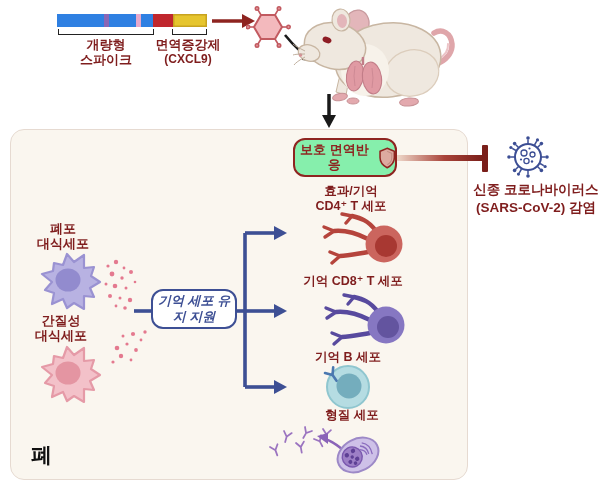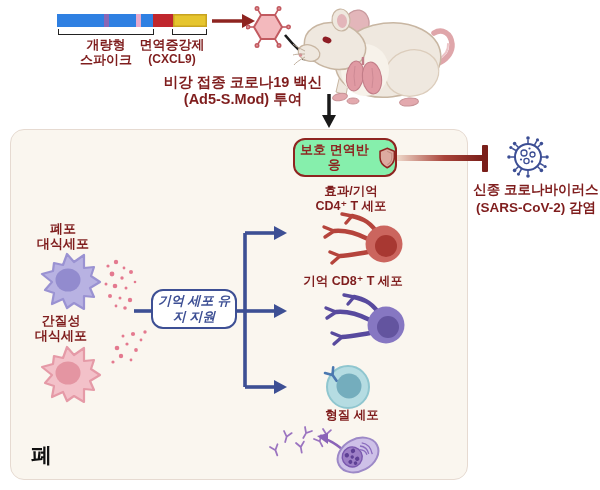--- a/index.html
+++ b/index.html
@@ -55,21 +55,21 @@
     <div class="seg-red"></div>
     <div class="seg-yellow"></div>
   </div>
   <div class="abs bracket" style="left:58px;top:29px;width:94px;"></div>
   <div class="abs bracket" style="left:172px;top:29px;width:33px;"></div>
 
   <div class="abs lbl" style="left:56px;top:37px;width:100px;font-size:13px;">
     <span class="ln">개량형</span>
     <span class="ln">스파이크</span>
   </div>
-  <div class="abs lbl" style="left:128px;top:37px;width:88px;font-size:13px;">
+  <div class="abs lbl" style="left:144px;top:37px;width:88px;font-size:13px;">
     <span class="ln">면역증강제</span>
     <span class="ln" style="font-size:12px;">(CXCL9)</span>
   </div>
 
   <svg class="abs" style="left:210px;top:10px;" width="46" height="22">
     <line x1="2" y1="11" x2="32" y2="11" stroke="#8e2420" stroke-width="3.5"></line>
     <polygon points="32,4 45,11 32,18" fill="#8e2420"></polygon>
   </svg>
 
   <svg class="abs" style="left:246px;top:5px;" width="46" height="46">
@@ -117,24 +117,20 @@
     <line x1="70" y1="55" x2="70" y2="63" stroke="#c27d88" stroke-width="2.4"></line>
     <ellipse cx="62" cy="74" rx="8.5" ry="15" fill="#e09aa3" stroke="#c27d88" stroke-width="1" transform="rotate(8 62 74)"></ellipse>
     <ellipse cx="79" cy="76" rx="9.5" ry="16" fill="#e09aa3" stroke="#c27d88" stroke-width="1" transform="rotate(-8 79 76)"></ellipse>
     <path d="M62,64 q-2,10 0,20" fill="none" stroke="#c98591" stroke-width="0.8"></path>
     <path d="M79,66 q2,10 0,20" fill="none" stroke="#c98591" stroke-width="0.8"></path>
     <ellipse cx="47" cy="95" rx="7.5" ry="3.6" fill="#e3a9ae" stroke="#c89296" stroke-width="1" transform="rotate(-10 47 95)"></ellipse>
     <ellipse cx="60" cy="99" rx="6" ry="3" fill="#e3a9ae" stroke="#c89296" stroke-width="1"></ellipse>
     <ellipse cx="116" cy="100" rx="9.5" ry="4" fill="#e3a9ae" stroke="#c89296" stroke-width="1" transform="rotate(-5 116 100)"></ellipse>
   </svg>
 
-  <div class="abs lbl" style="left:148px;top:74px;width:190px;font-size:14.5px;">
-    <span class="ln">비강 접종 코로나19 백신</span>
-    <span class="ln">(Ad5-S.Mod) 투여</span>
-  </div>
 
   <svg class="abs" style="left:318px;top:92px;" width="22" height="38">
     <line x1="11" y1="2" x2="11" y2="25" stroke="#1a1a1a" stroke-width="3.5"></line>
     <polygon points="4,23 18,23 11,36" fill="#1a1a1a"></polygon>
   </svg>
 
   <div class="abs panel" style="left:10px;top:129px;"></div>
   <div class="abs organ" style="left:31px;top:441px;">폐</div>
 
   <div class="abs badge" style="left:293px;top:138px;">
@@ -299,20 +295,23 @@
       <path d="M54,5 L44,3 M54,5 L48,12" stroke-width="3.4"></path>
       <path d="M70,28 C56,21 46,19 36,20" stroke-width="4.5"></path>
       <path d="M36,20 L26,16 M36,20 L27,26" stroke-width="3.4"></path>
       <path d="M70,41 C58,43 50,45 42,45" stroke-width="4.5"></path>
       <path d="M42,45 L32,41 M42,45 L34,52" stroke-width="3.4"></path>
     </g>
     <circle cx="86" cy="33" r="18.5" fill="#8677c2"></circle>
     <circle cx="88" cy="35" r="11" fill="#63549f"></circle>
   </svg>
 
+  <div class="abs lbl" style="left:298px;top:350px;width:100px;font-size:12.5px;">
+    <span class="ln">기억 B 세포</span>
+  </div>
   <svg class="abs" style="left:315px;top:360px;" width="64" height="52">
     <circle cx="33" cy="27" r="21" fill="#b5dce2" stroke="#8fc6cf" stroke-width="2"></circle>
     <circle cx="34" cy="26" r="12.5" fill="#74adbd"></circle>
     <g transform="translate(10,13) rotate(-35)" stroke="#4a78b0" stroke-width="2.6" fill="none" stroke-linecap="round">
       <path d="M0,0 L5,6 L10,0 M5,6 L5,13"></path>
     </g>
   </svg>
 
   <div class="abs lbl" style="left:304px;top:408px;width:96px;font-size:12.5px;">
     <span class="ln">형질 세포</span>

